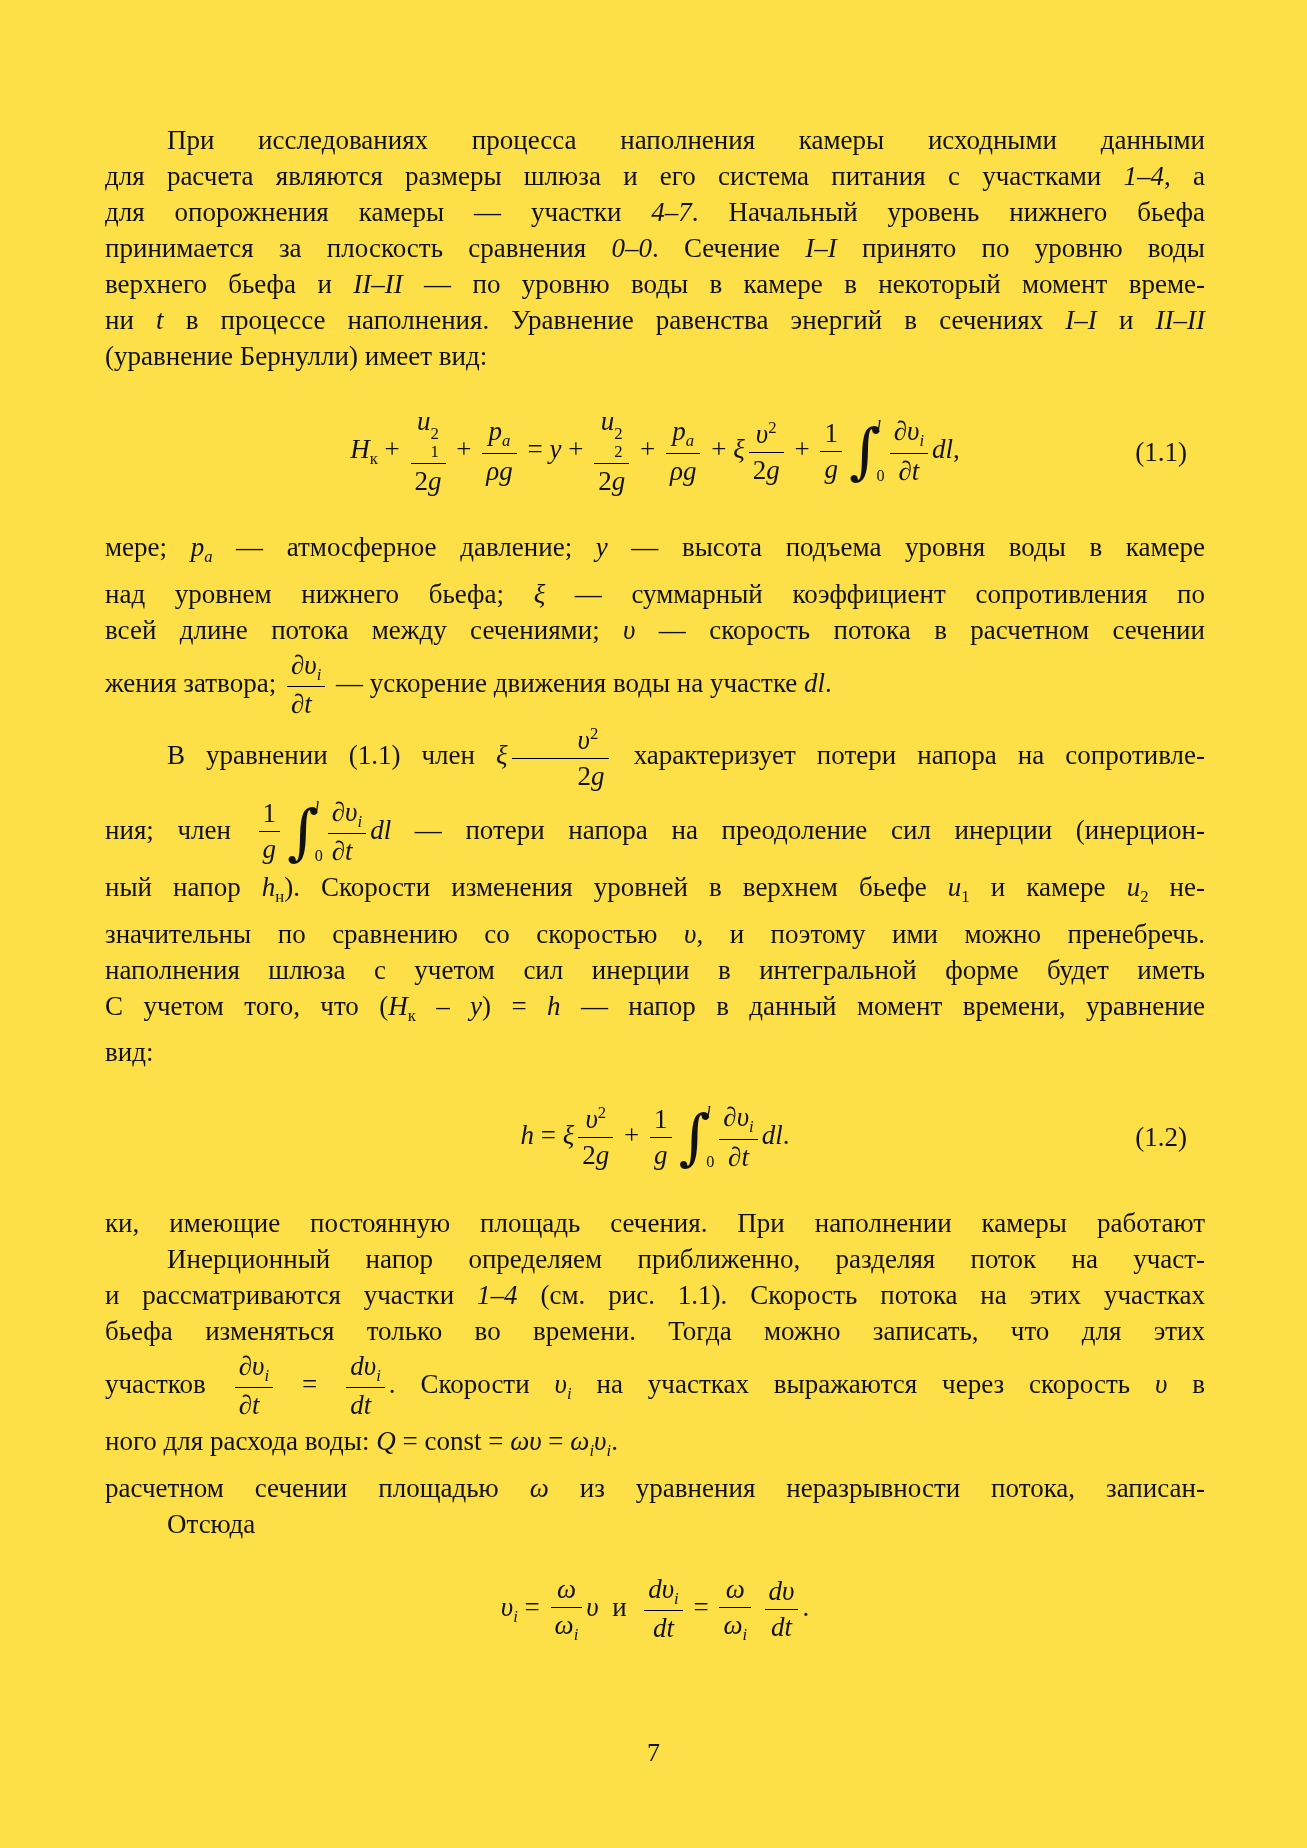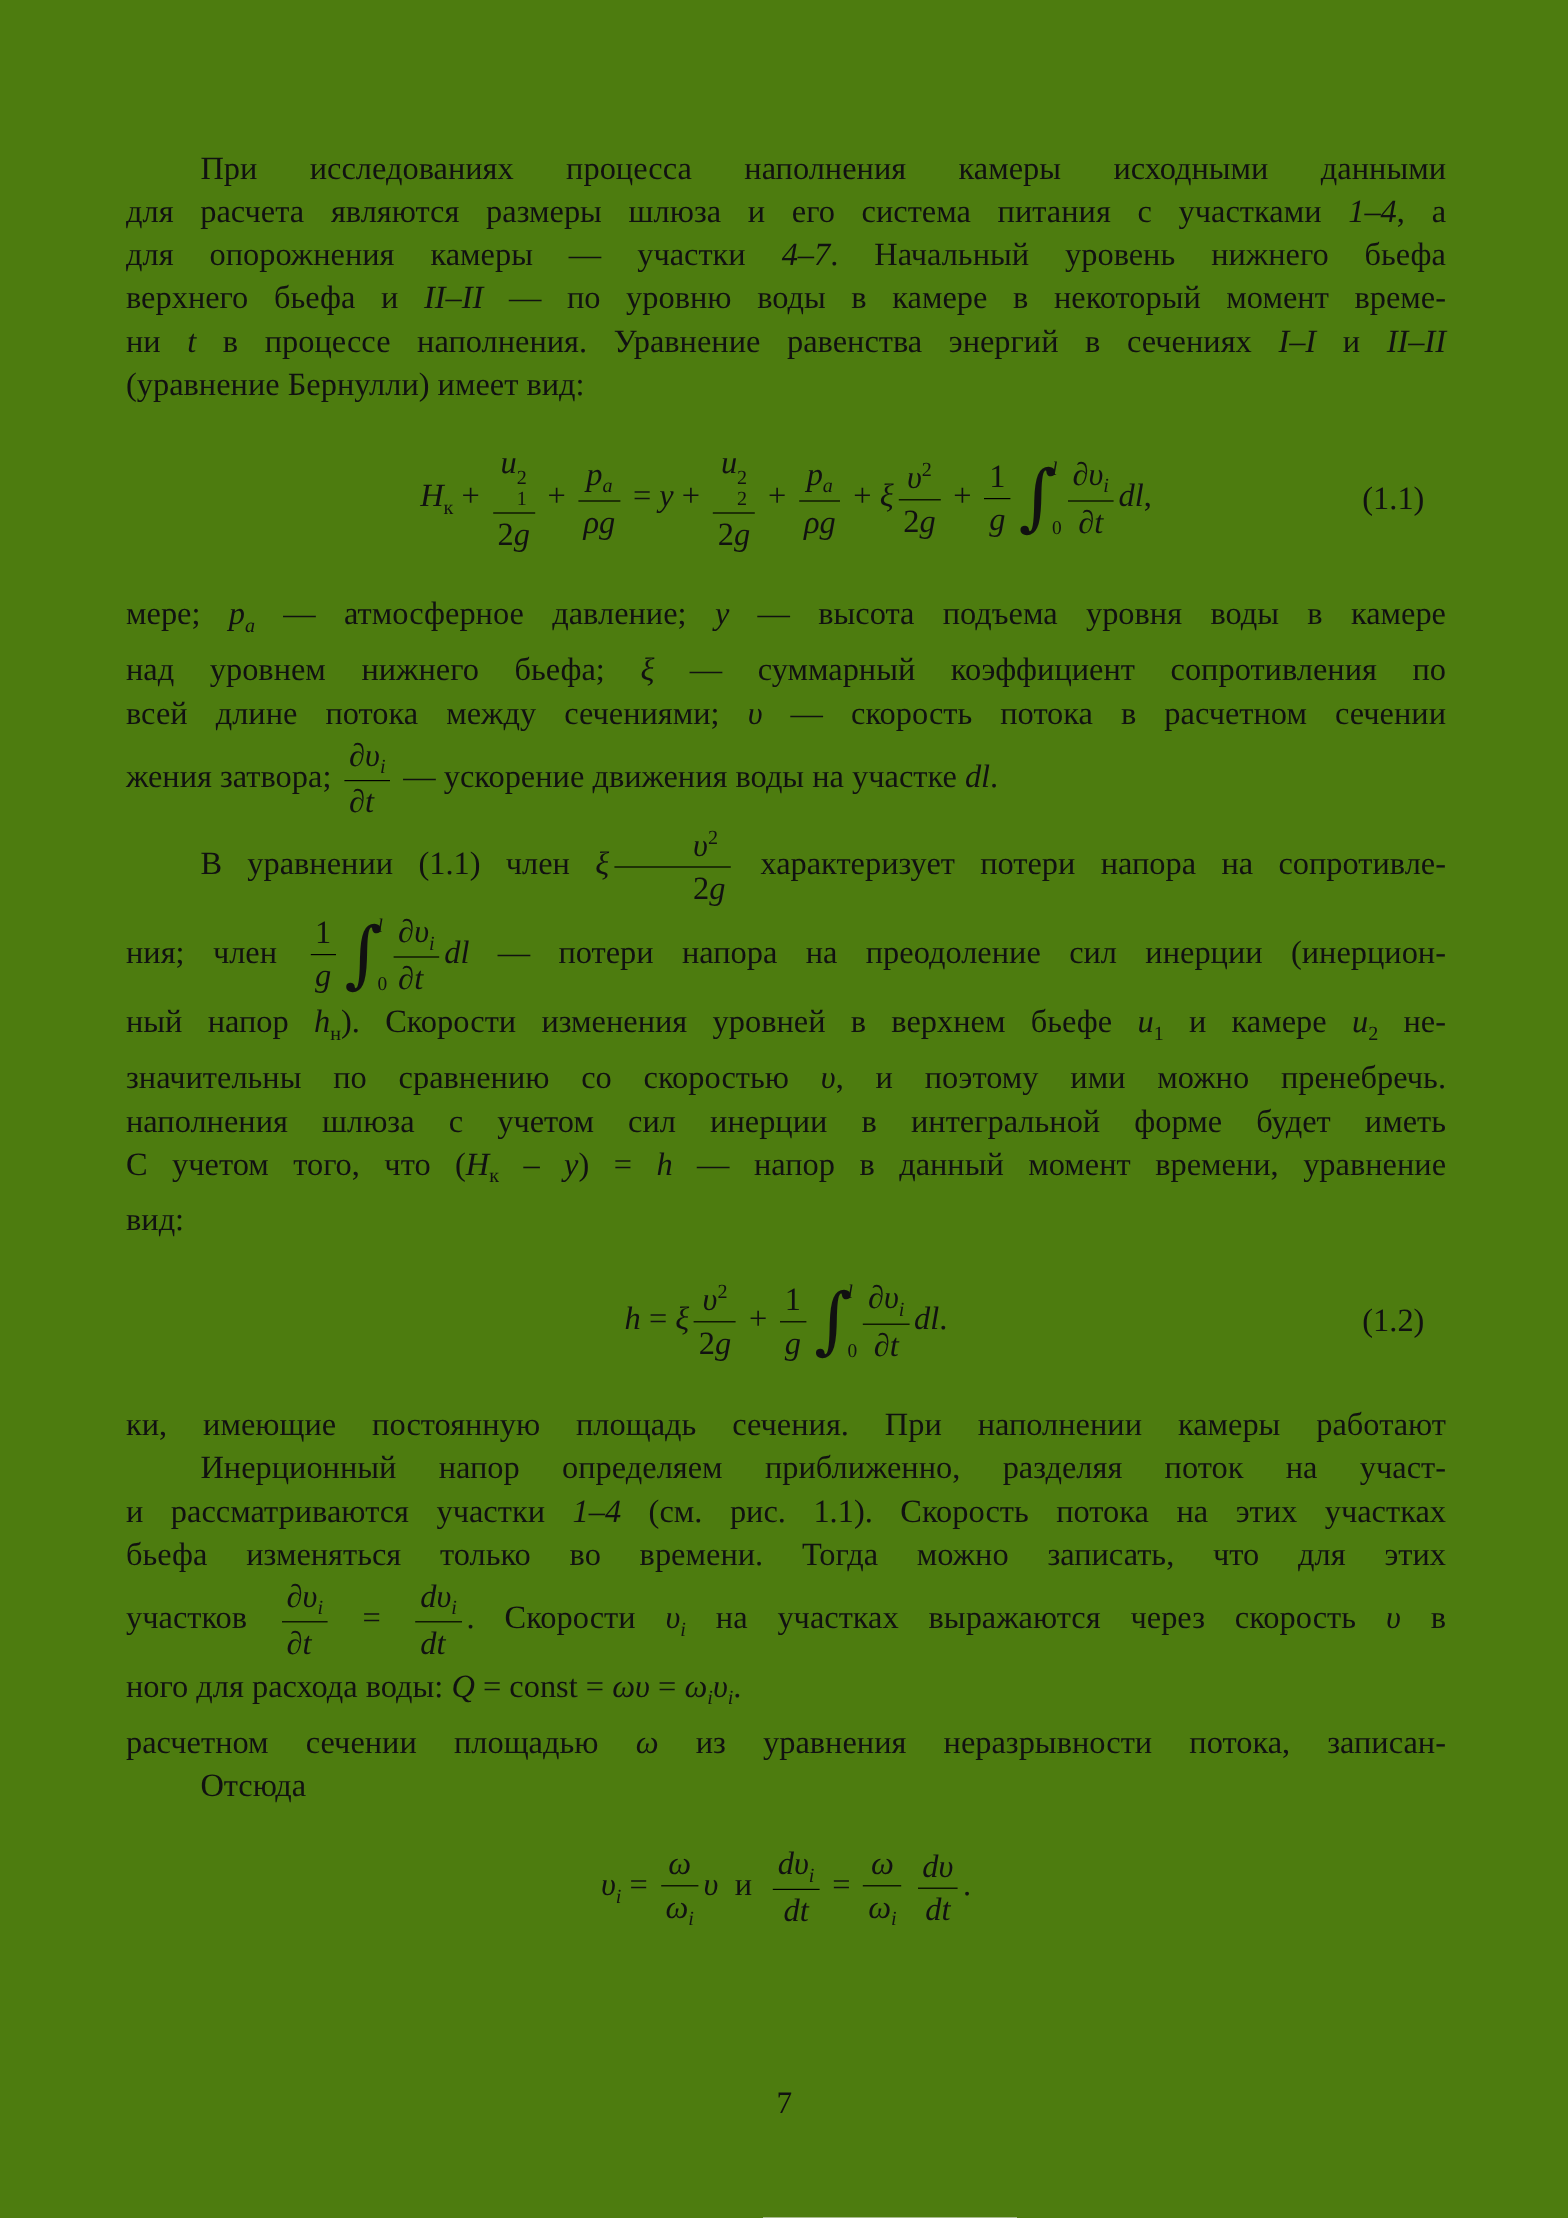--- a/index.html
+++ b/index.html
@@ -1,19 +1,19 @@
 <!DOCTYPE html>
 <html lang="ru"><head>
 <meta charset="utf-8">
 <style>
   html,body{margin:0;padding:0;background:#e8e8e8;}
   .page{
     position:relative;
     width:1307px;height:1848px;
-    background:#4d7c0f;
+    background:#fde047;
     color:#111;
     font-family:"Liberation Serif","DejaVu Serif",serif;
     font-size:27px;
     margin:0 auto;
     overflow:hidden;
   }
   .text-block{
     position:absolute;
     left:105px;top:122px;
     width:1100px;
@@ -108,20 +108,21 @@
 </style>
 </head>
 <body>
 
 <div class="page">
   <main class="text-block" id="content">
       <div class="paragraph">
         <div class="line indent">При исследованиях процесса наполнения камеры исходными данными</div>
         <div class="line">для расчета являются размеры шлюза и его система питания с участками <span class="it">1–4</span>, а</div>
         <div class="line">для опорожнения камеры — участки <span class="it">4–7</span>. Начальный уровень нижнего бьефа</div>
+        <div class="line">принимается за плоскость сравнения <span class="it">0–0</span>. Сечение <span class="it">I–I</span> принято по уровню воды</div>
         <div class="line">верхнего бьефа и <span class="it">II–II</span> — по уровню воды в камере в некоторый момент време-</div>
         <div class="line">ни <span class="it">t</span> в процессе наполнения. Уравнение равенства энергий в сечениях <span class="it">I–I</span> и <span class="it">II–II</span></div>
         <div class="line last">(уравнение Бернулли) имеет вид:</div>
       </div>
       <div class="equation-row"><span class="equation"><span class="it">H</span><sub>к</sub> + <span class="frac"><span class="num"><span class="it">u</span><span class="supsub">
                 <span>2</span>
                 <span>1</span>
               </span></span><span class="den">2<span class="it">g</span></span></span> + <span class="frac"><span class="num"><span class="it">p</span><sub class="it">a</sub></span><span class="den"><span class="it">ρ</span><span class="it">g</span></span></span> = <span class="it">y</span> + <span class="frac"><span class="num"><span class="it">u</span><span class="supsub">
                 <span>2</span>
                 <span>2</span>

